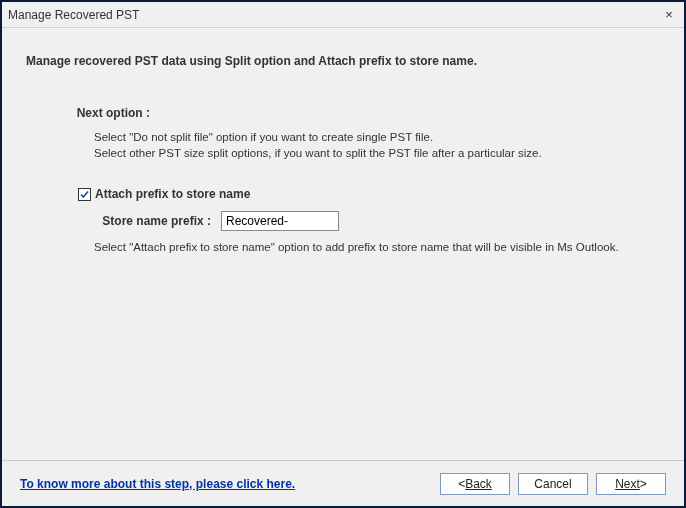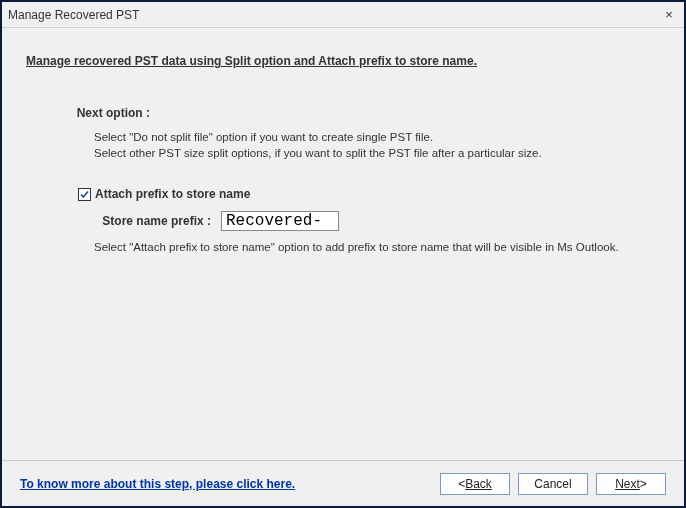--- a/index.html
+++ b/index.html
@@ -47,21 +47,20 @@
       flex: 1;
       padding: 26px 24px 12px 24px;
       font-size: 12px;
       color: #333;
       position: relative;
     }
     .heading {
       font-weight: bold;
       font-size: 12px;
       margin-bottom: 38px;
-      text-decoration: underline;
     }
     .row {
       display: flex;
       align-items: center;
     }
     .label-col {
       width: 130px;
       text-align: right;
       font-weight: bold;
       padding-right: 6px;
@@ -131,23 +130,23 @@
       text-align: right;
       font-weight: bold;
       padding-right: 10px;
       font-size: 12px;
     }
     .text-input {
       width: 118px;
       height: 20px;
       border: 1px solid #888;
       background: #fff;
-      font-size: 16px;
+      font-size: 12px;
       padding: 1px 4px;
-      font-family: Liberation Mono, monospace;
+      font-family: Liberation Sans, sans-serif;
       outline: none;
     }
     .helper2 {
       margin-left: 68px;
       margin-top: 10px;
       font-size: 11.5px;
     }
     .footer {
       height: 46px;
       border-top: 1px solid #c8c8c8;

